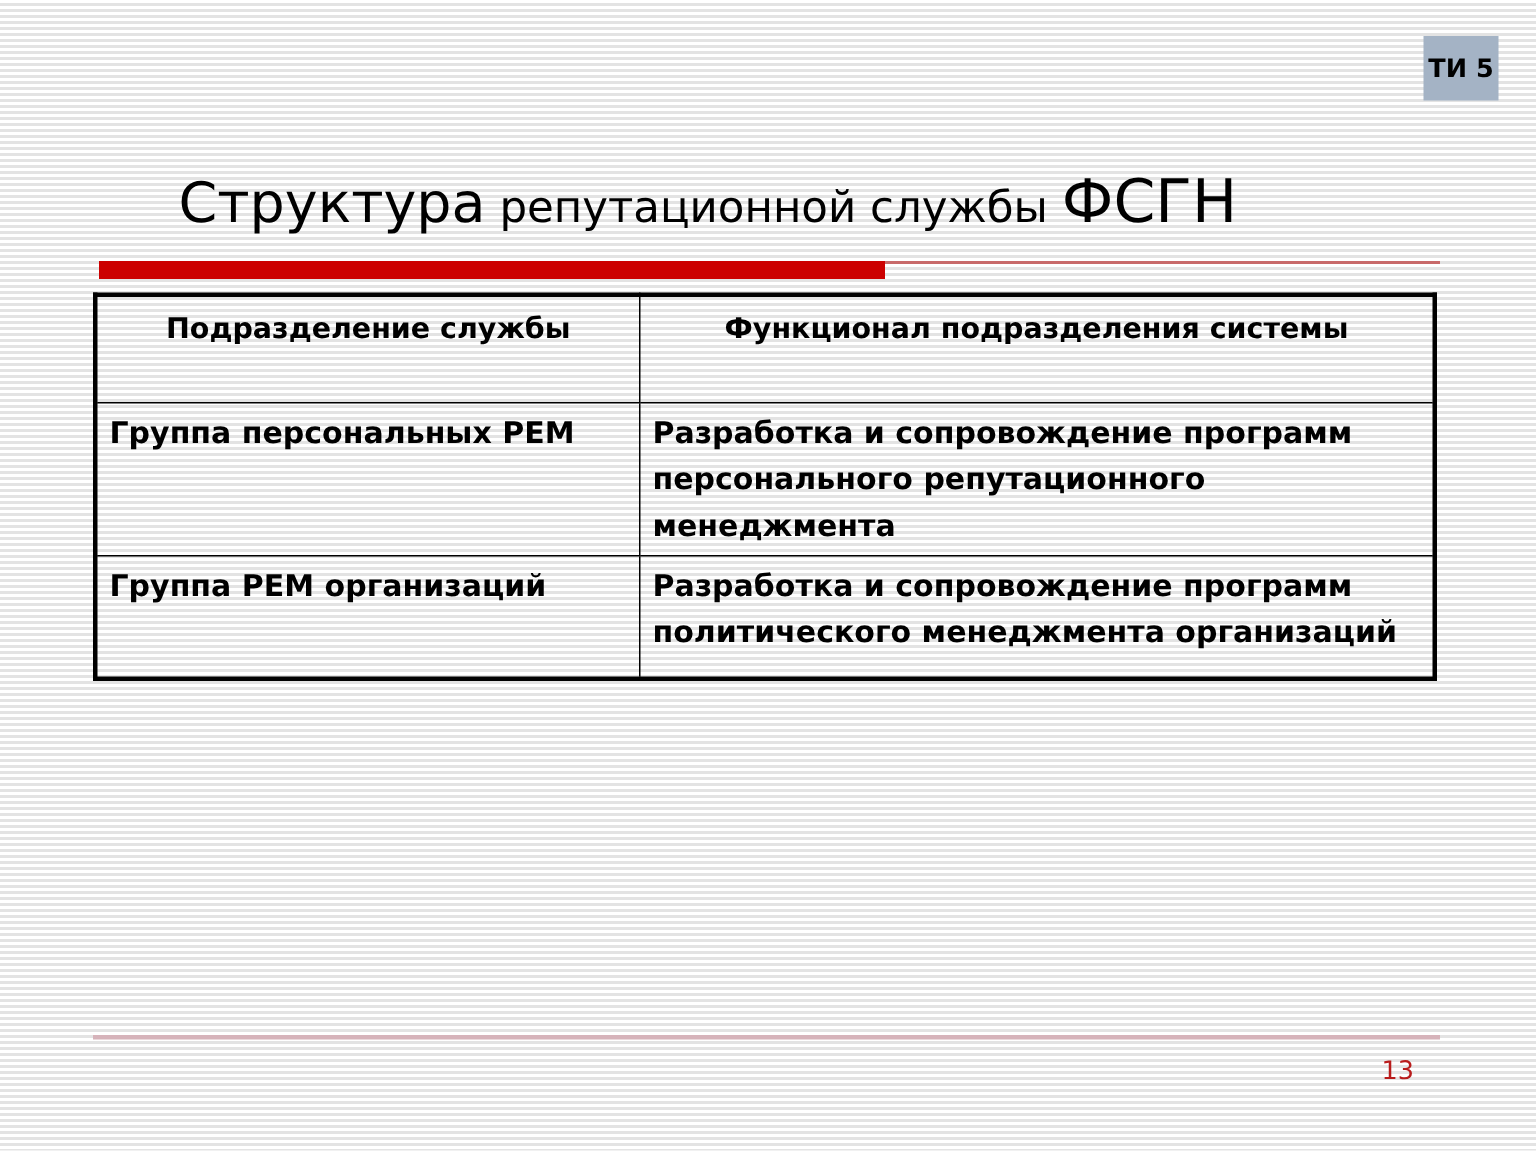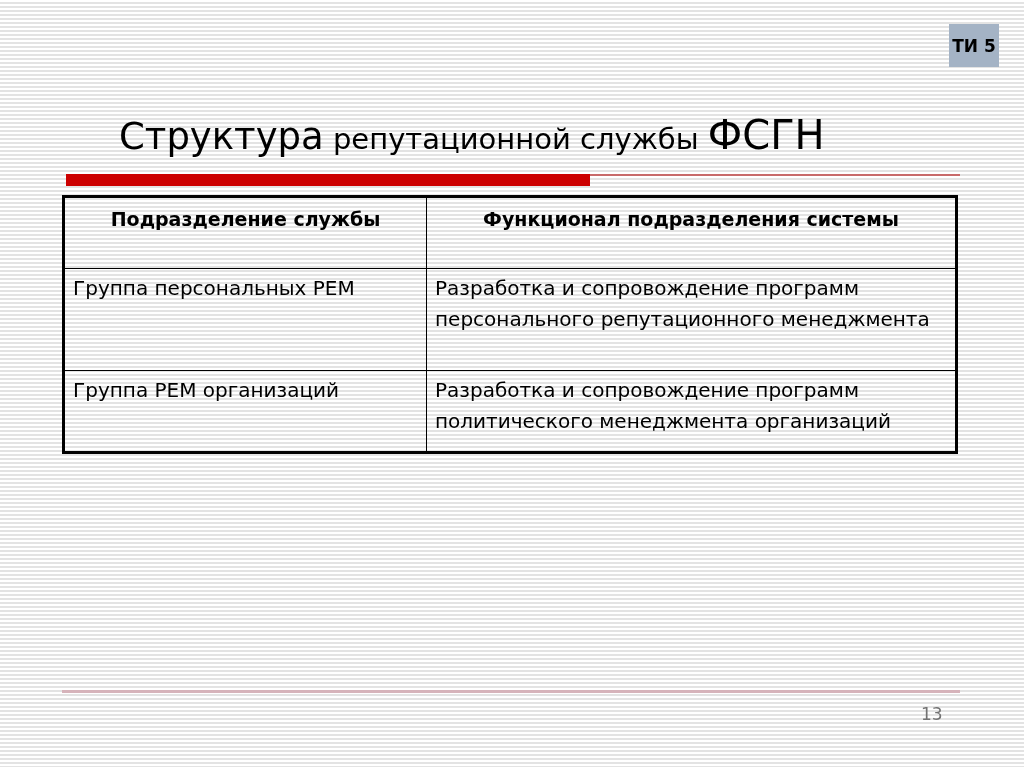--- a/index.html
+++ b/index.html
@@ -32,34 +32,34 @@
   .bottom-line {
     position:absolute; left:62px; top:690px; width:898px; height:3px; background:#d6b3ba;
   }
   table.struct {
     position:absolute; left:62px; top:195px; width:896px;
     border-collapse:collapse; border:3px solid #000;
     font-family:"DejaVu Sans", sans-serif;
   }
   table.struct td, table.struct th {
     border:1.5px solid #000; vertical-align:top; padding:4px 8px 4px 8px;
-    font-size:20px; line-height:31px; text-align:left; font-weight:normal;
+    font-size:20px; line-height:31px; text-align:left; font-weight:bold;
   }
   table.struct th {
     font-weight:bold; text-align:center; font-size:19px; line-height:30px; padding:6px 8px;
   }
   col.c1 { width:364px; }
   col.c2 { width:532px; }
   tr.hdr { height:72px; }
   tr.r1 { height:102px; }
   tr.r2 { height:82px; }
   tr.r3 { height:102px; }
   tr.r4 { height:111px; }
   .page-num {
-    position:absolute; left:921px; top:704px; font-size:17px; color:#737373;
+    position:absolute; left:921px; top:704px; font-size:17px; color:#b91c1c;
     font-family:"DejaVu Sans", sans-serif;
   }
 </style>
 </head>
 <body>
 
 <div class="badge">
   <span>ТИ 5</span>
 </div>
 

